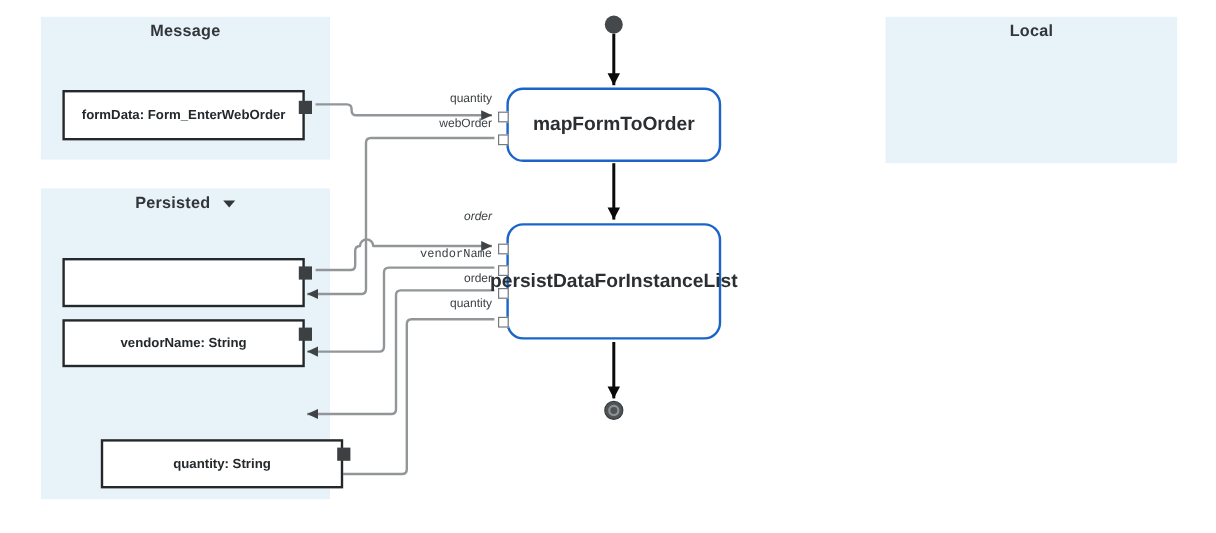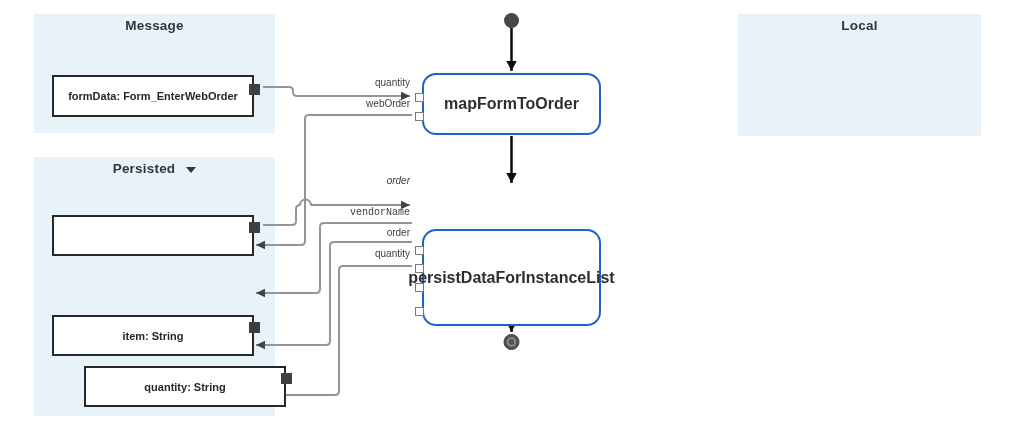--- a/index.html
+++ b/index.html
@@ -167,38 +167,38 @@
 
   <div class="varbox" style="left:52px; top:75px; height:42px;">
     <span class="vlabel">formData: Form_EnterWebOrder</span>
     <span class="handle" style="top:7px;"></span>
   </div>
 
   <div class="varbox" style="left:52px; top:215px; height:41px;">
     <span class="handle" style="top:5px;"></span>
   </div>
 
-
-  <div class="varbox" style="left:52px; top:315px; height:41px;">
-    <span class="vlabel">item: String</span>
+  <div class="varbox" style="left:52px; top:266px; height:40px;">
+    <span class="vlabel">vendorName: String</span>
     <span class="handle" style="top:5px;"></span>
   </div>
+
 
   <div class="varbox" style="left:52px; top:366px; height:41px;margin-left:32px;">
     <span class="vlabel">quantity: String</span>
     <span class="handle" style="top:5px;"></span>
   </div>
 
   <div class="flownode" style="left:422px; top:73px; height:62px;">
     <span class="nlabel">mapFormToOrder</span>
     <span class="port" style="top:18px;"></span>
     <span class="port" style="top:37px;"></span>
   </div>
 
-  <div class="flownode" style="left:422px; top:186px; height:97px;margin-top:43px;">
+  <div class="flownode" style="left:422px; top:186px; height:97px;">
     <span class="nlabel">persistDataForInstanceList</span>
     <span class="port" style="top:14.5px;"></span>
     <span class="port" style="top:32.5px;"></span>
     <span class="port" style="top:51.5px;"></span>
     <span class="port" style="top:75.5px;"></span>
   </div>
 
   <span class="port-label" style="top:77px;">quantity</span>
   <span class="port-label" style="top:98px;">webOrder</span>
   <span class="port-label" style="top:175px;font-style:italic;">order</span>

